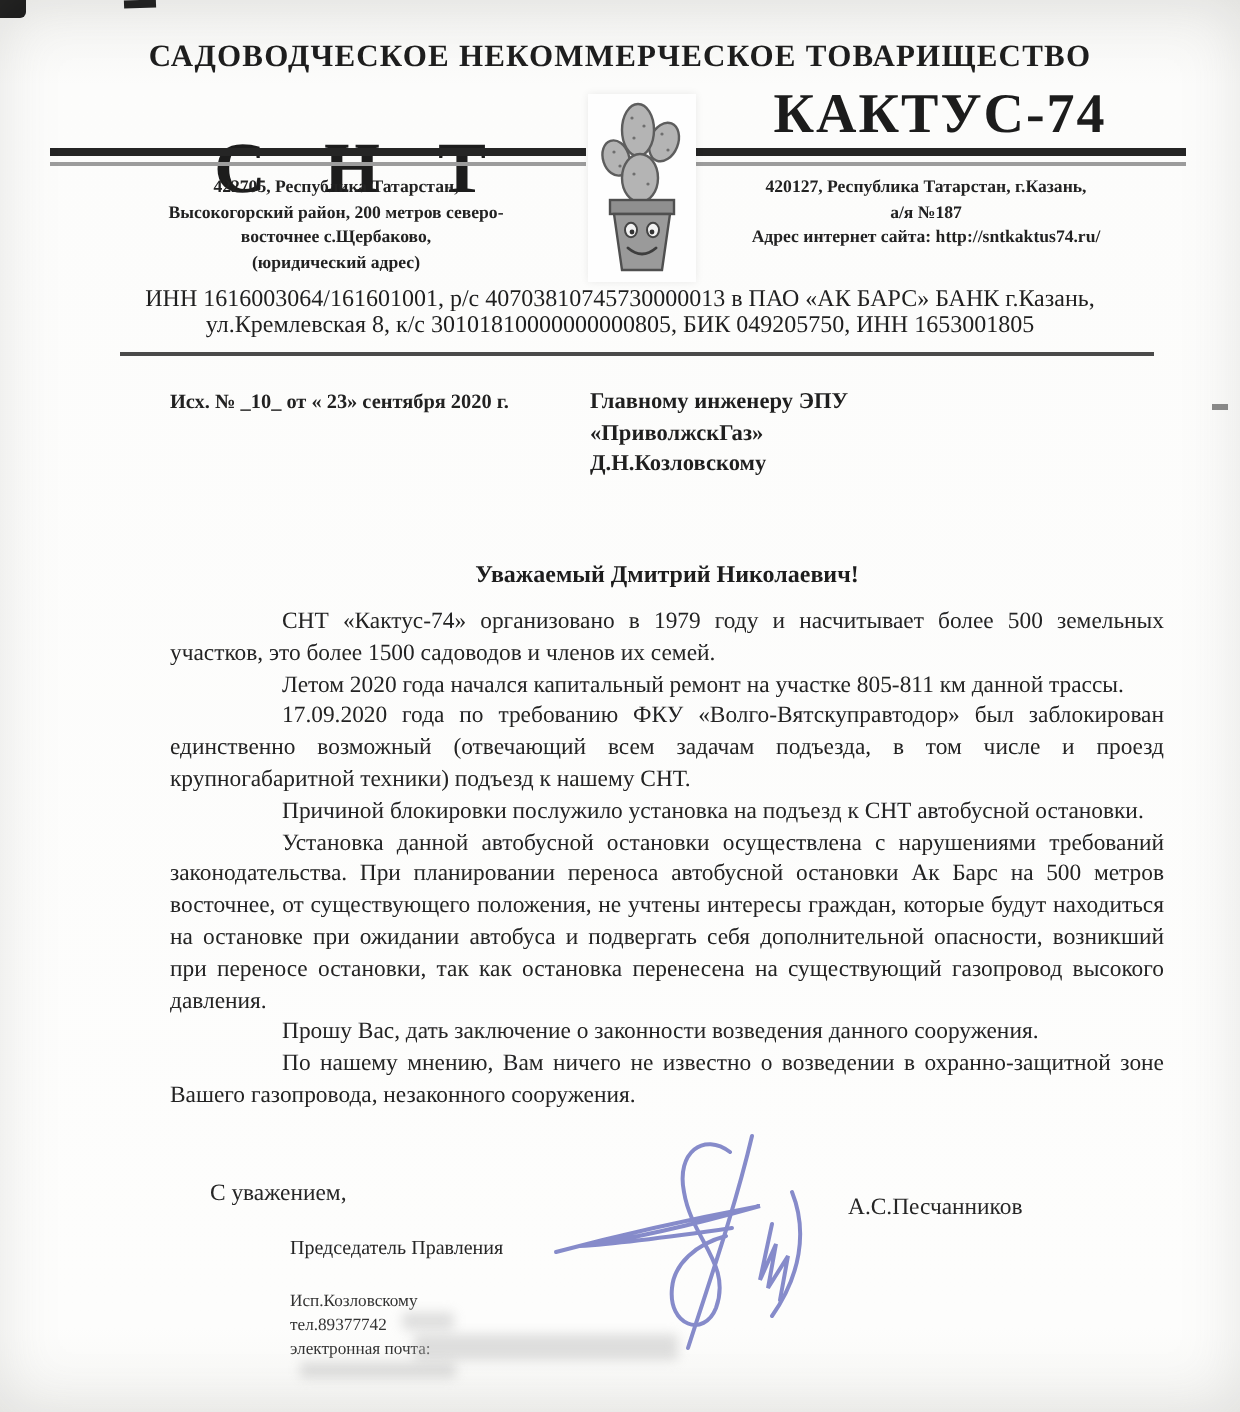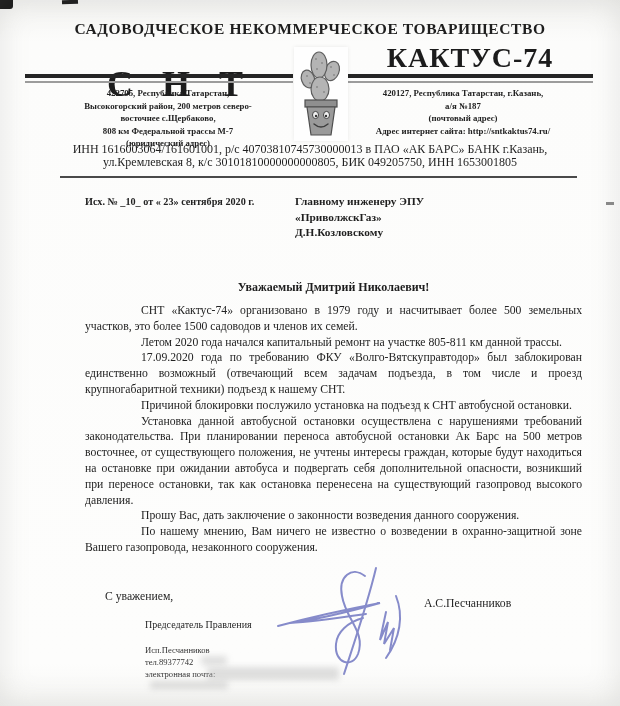--- a/index.html
+++ b/index.html
@@ -101,27 +101,25 @@
       <circle cx="22" cy="69" r="1.2" fill="#333"></circle>
       <circle cx="32" cy="69" r="1.2" fill="#333"></circle>
       <path d="M20 77 Q27 83 34 77" fill="none" stroke="#3d3d3d" stroke-width="1.4" stroke-linecap="round"></path>
     </svg>
   </div>
 
   <div class="abs addr addr-left">
     <div>422705, Республика Татарстан,</div>
     <div>Высокогорский район, 200 метров северо-</div>
     <div>восточнее с.Щербаково,</div>
-    <div>808 км Федеральной трассы М-7</div>
     <div>(юридический адрес)</div>
   </div>
   <div class="abs addr addr-right">
     <div>420127, Республика Татарстан, г.Казань,</div>
     <div>а/я №187</div>
-    <div>(почтовый адрес)</div>
     <div>Адрес интернет сайта: http://sntkaktus74.ru/</div>
   </div>
 
   <div class="abs bank">
     <div>ИНН 1616003064/161601001, р/с 40703810745730000013 в ПАО «АК БАРС» БАНК г.Казань,</div>
     <div>ул.Кремлевская 8, к/с 30101810000000000805, БИК 049205750, ИНН 1653001805</div>
   </div>
 
   <div class="abs sep-line"></div>
 
@@ -151,21 +149,21 @@
     <g fill="none" stroke="#7278c2" stroke-width="2" stroke-linecap="round" opacity="0.85">
       <path d="M10,64 C40,56 75,48 112,41 C80,50 45,58 22,61 C40,60 70,56 98,52"></path>
       <path d="M97,14 C84,4 70,14 74,34 C78,58 98,70 90,92 C84,107 66,101 68,82 C69,70 80,60 95,56"></path>
       <path d="M108,6 C100,40 88,75 76,112"></path>
       <path d="M118,50 L112,78 L120,60 L116,82 L126,66 L122,88"></path>
       <path d="M128,34 C136,54 132,76 118,96"></path>
     </g>
   </svg>
 
   <div class="abs footer">
-    <div>Исп.Песчанников</div>
+    <div>Исп.Козловскому</div>
     <div>тел.89377742</div>
     <div>электронная почта:</div>
   </div>
   <div class="abs blur-patch blur-1"></div>
   <div class="abs blur-patch blur-2"></div>
   <div class="abs blur-patch blur-3"></div>
 
   <div class="abs vignette"></div>
 </div>
 

